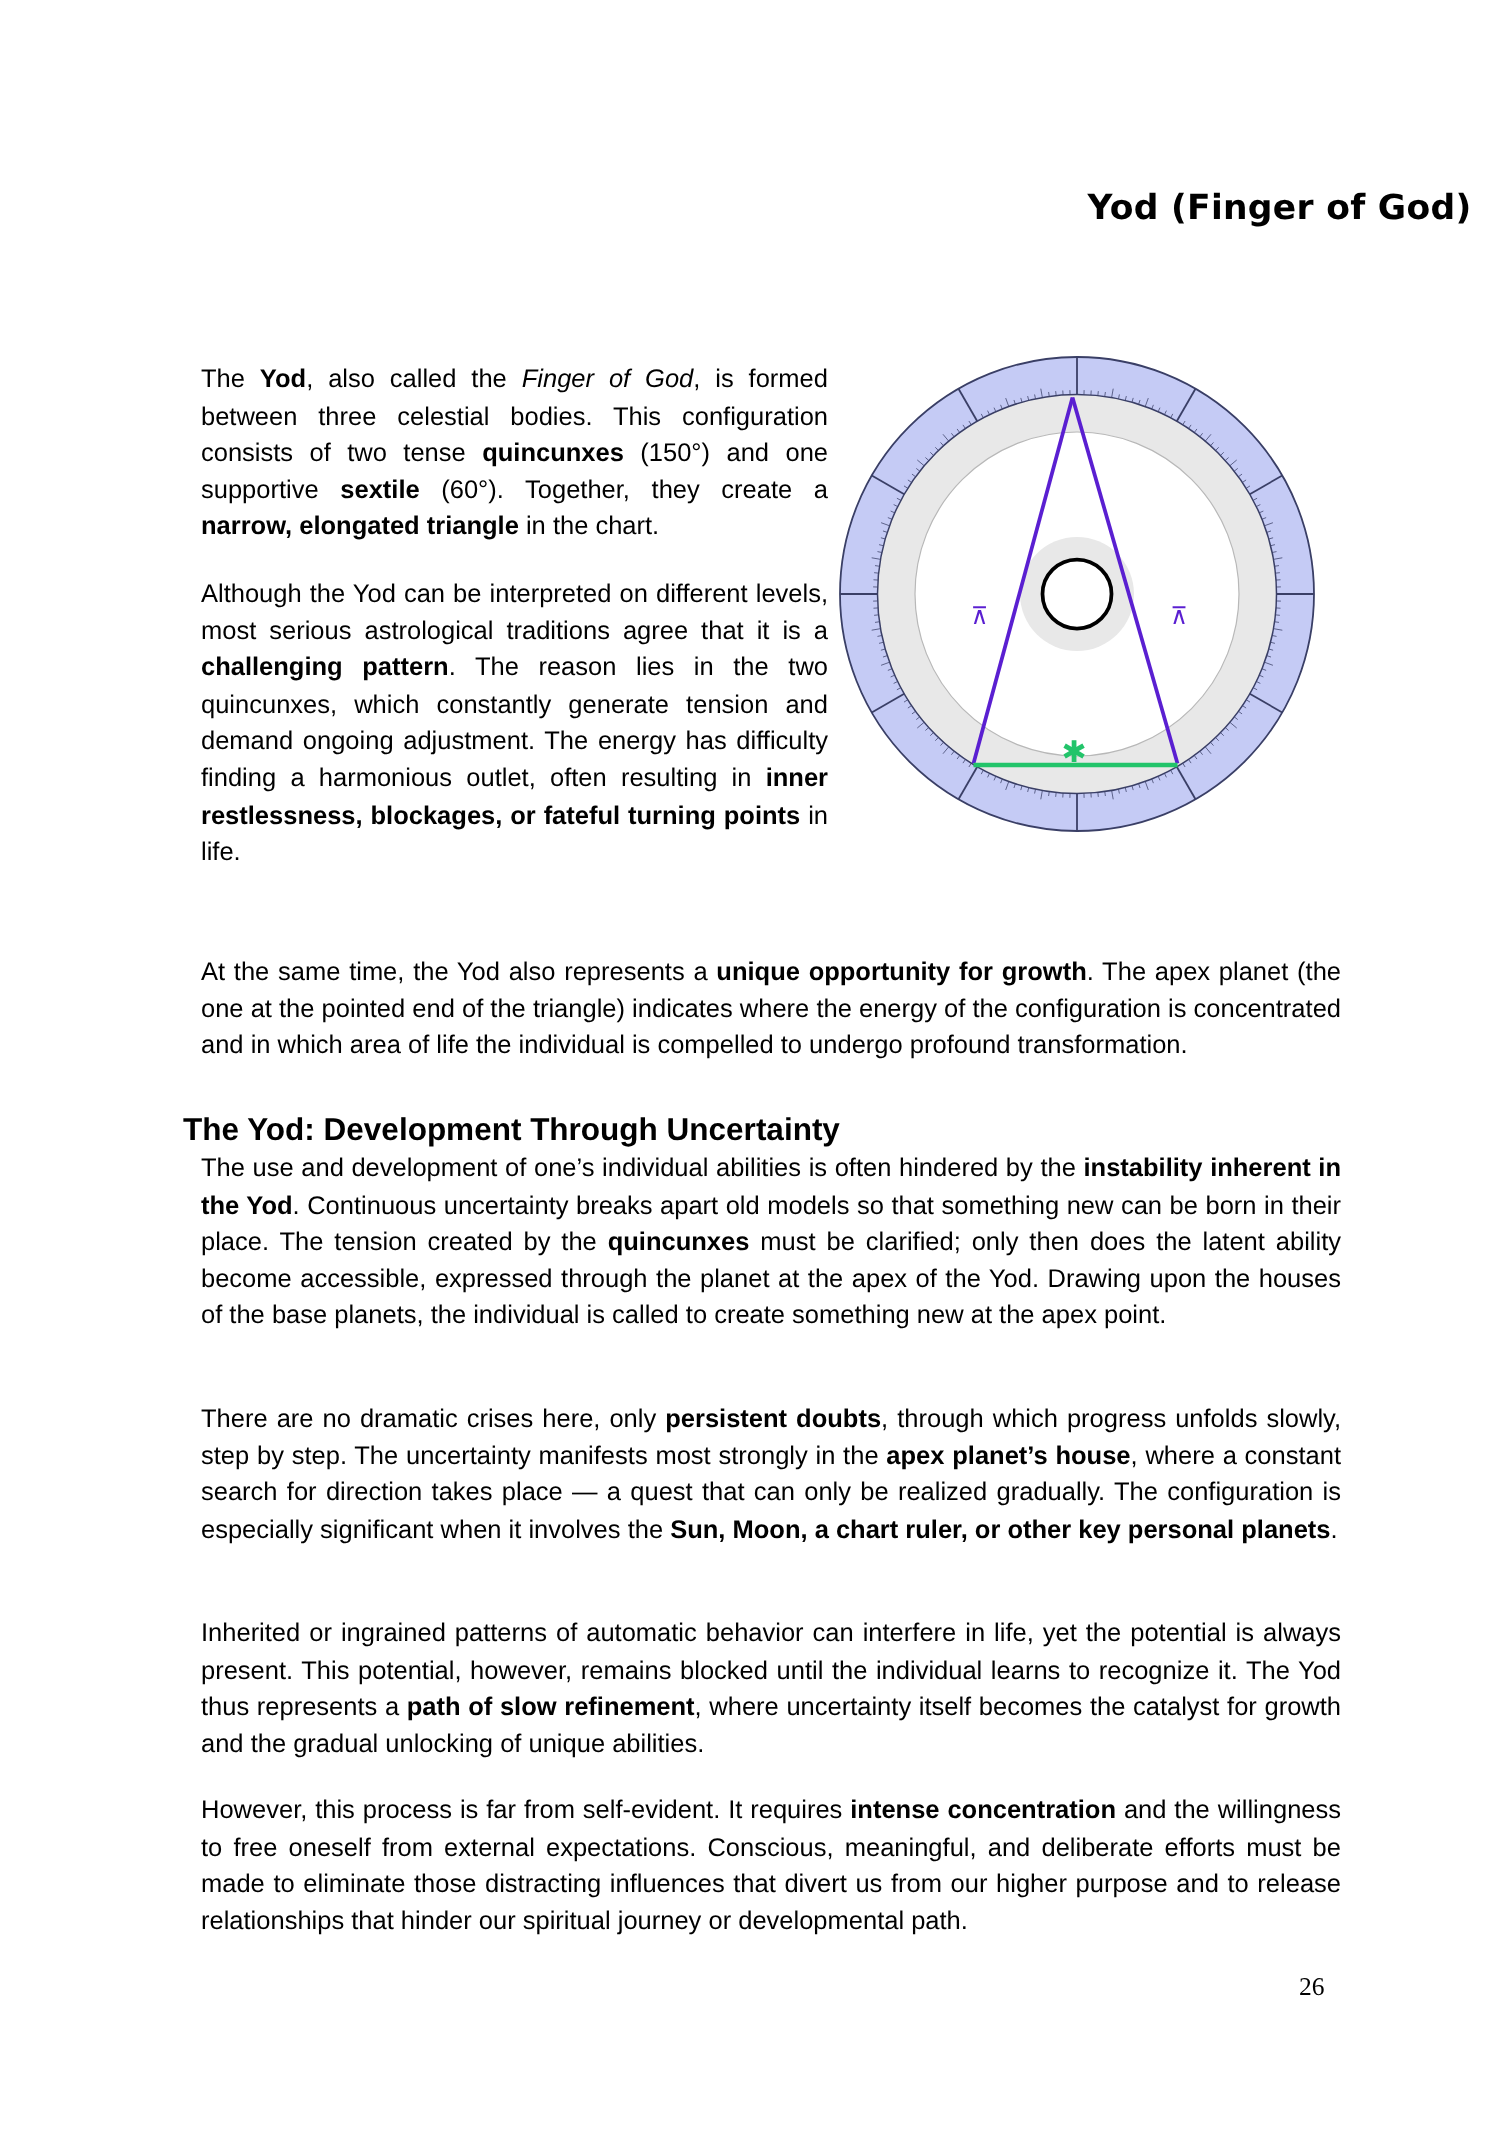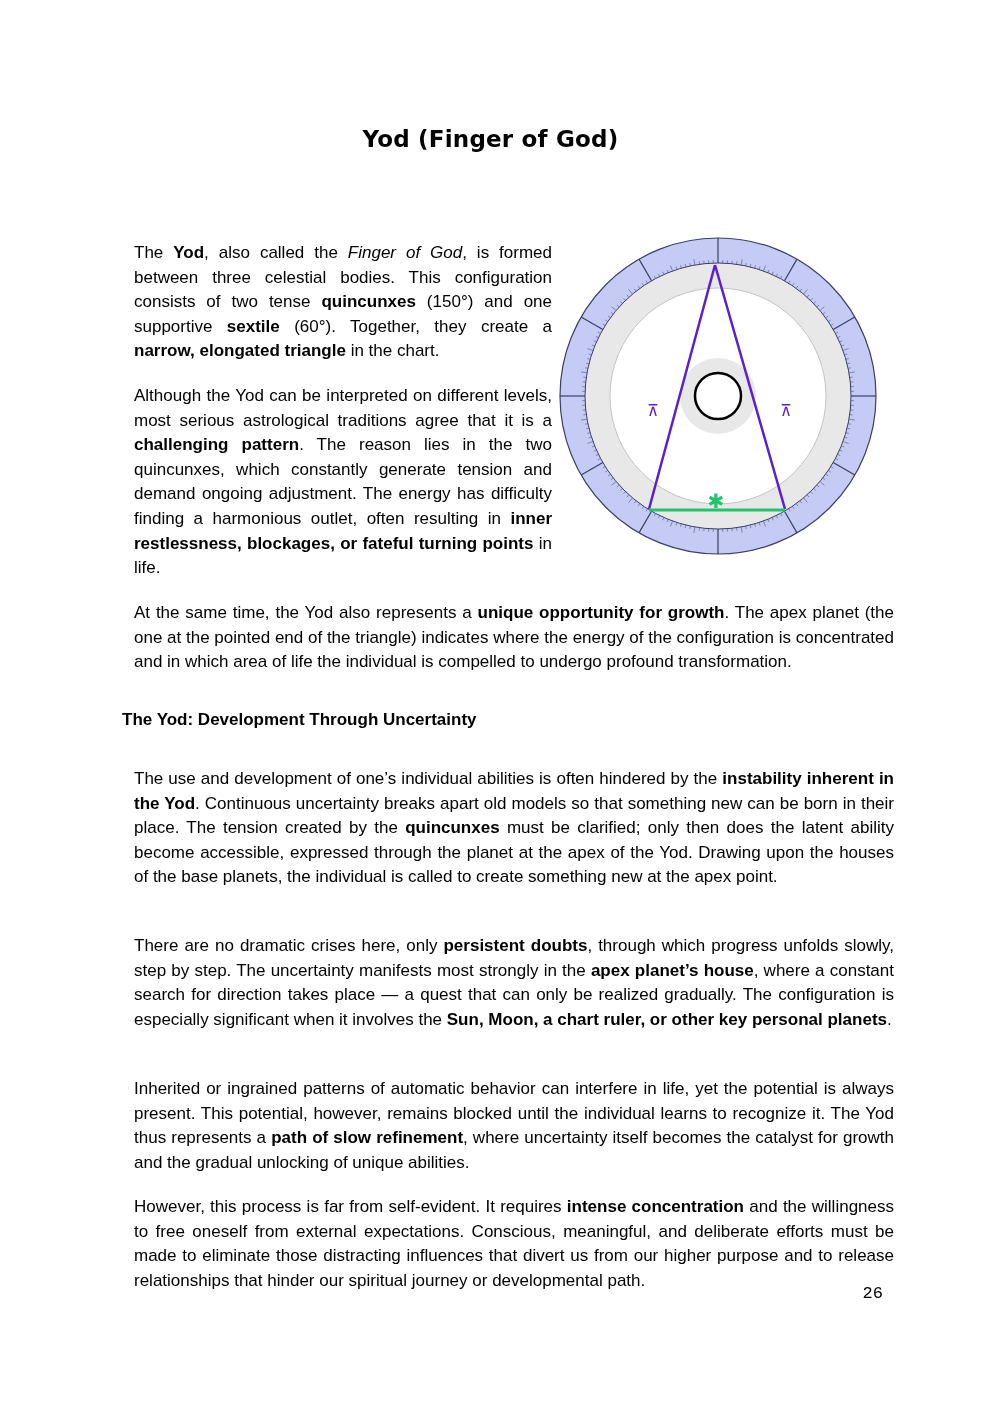--- a/index.html
+++ b/index.html
@@ -1,35 +1,35 @@
 <!DOCTYPE html>
 <html><head>
 <meta charset="utf-8">
 <style>
   html, body { margin: 0; padding: 0; background: #ffffff; }
   body { width: 1005px; height: 1420px; position: relative; overflow: hidden; color: #000; }
   .page-title {
-    position: absolute; left: 0; width: 981px; top: 126px; text-align: center;
+    position: absolute; left: 0; width: 981px; top: 126px; text-align: right;
     font-family: "DejaVu Sans", sans-serif; font-weight: bold; font-size: 23px; letter-spacing: 0.2px;
   }
   .para {
     position: absolute; left: 122px; width: 760px;
     font-family: "Liberation Sans", sans-serif; font-size: 17px; line-height: 24.6px;
     text-align: justify; margin: 12px;
   }
   .para.narrow { width: 418px; }
   .para b { font-weight: bold; }
   .para i { font-style: italic; }
   .sub {
-    position: absolute; left: 122px; top: 710px;
-    font-family: "Liberation Sans", sans-serif; font-size: 17px; font-weight: bold;
+    position: absolute; left: 122px; top: 742px;
+    font-family: "Liberation Sans", sans-serif; font-size: 21px; font-weight: bold;
   }
   .pagenum {
-    position: absolute; right: 122px; top: 1284px;
-    font-family: Liberation Mono, monospace; font-size: 17px;
+    position: absolute; right: 122px; top: 1315px;
+    font-family: Liberation Serif, serif; font-size: 17px;
   }
   .wheel { position: absolute; left: 553px; top: 226px; width: 330px; height: 330px; }
 </style>
 </head>
 <body>
 
 <div class="page-title">Yod (Finger of God)</div>
 
 <p class="para narrow" style="top:229px"><span>The </span><b>Yod</b><span>, also called the </span><i>Finger of God</i><span>, is formed between three celestial bodies. This configuration consists of two tense </span><b>quincunxes</b><span> (150°) and one supportive </span><b>sextile</b><span> (60°). Together, they create a </span><b>narrow, elongated triangle</b><span> in the chart.</span></p>
 <p class="para narrow" style="top:372px"><span>Although the Yod can be interpreted on different levels, most serious astrological traditions agree that it is a </span><b>challenging pattern</b><span>. The reason lies in the two quincunxes, which constantly generate tension and demand ongoing adjustment. The energy has difficulty finding a harmonious outlet, often resulting in </span><b>inner restlessness, blockages, or fateful turning points</b><span> in life.</span></p>
@@ -223,21 +223,21 @@
   <circle cx="165" cy="170" r="38" fill="#e8e8e8"></circle>
   <circle cx="165" cy="170" r="23" fill="#ffffff" stroke="#000" stroke-width="2.5"></circle>
   <line x1="162" y1="39" x2="96" y2="283" stroke="#5a1fd1" stroke-width="2.5"></line>
   <line x1="162" y1="39" x2="232" y2="283" stroke="#5a1fd1" stroke-width="2.5"></line>
   <line x1="96" y1="284" x2="232" y2="284" stroke="#22c46a" stroke-width="3"></line>
   <text x="100" y="190" fill="#5a1fd1" font-size="16" font-family="DejaVu Sans, sans-serif" text-anchor="middle">⊼</text>
   <text x="233" y="190" fill="#5a1fd1" font-size="16" font-family="DejaVu Sans, sans-serif" text-anchor="middle">⊼</text>
   <text x="163" y="282" fill="#22c46a" font-size="20" font-family="DejaVu Sans, sans-serif" text-anchor="middle">✱</text>
 </svg>
 
-<p class="para" style="top:589px"><span>At the same time, the Yod also represents a </span><b>unique opportunity for growth</b><span>. The apex planet (the one at the pointed end of the triangle) indicates where the energy of the configuration is concentrated and in which area of life the individual is compelled to undergo profound transformation.</span></p>
+<p class="para" style="top:624px"><span>At the same time, the Yod also represents a </span><b>unique opportunity for growth</b><span>. The apex planet (the one at the pointed end of the triangle) indicates where the energy of the configuration is concentrated and in which area of life the individual is compelled to undergo profound transformation.</span></p>
 
 <div class="sub">The Yod: Development Through Uncertainty</div>
 
 <p class="para" style="top:755px"><span>The use and development of one’s individual abilities is often hindered by the </span><b>instability inherent in the Yod</b><span>. Continuous uncertainty breaks apart old models so that something new can be born in their place. The tension created by the </span><b>quincunxes</b><span> must be clarified; only then does the latent ability become accessible, expressed through the planet at the apex of the Yod. Drawing upon the houses of the base planets, the individual is called to create something new at the apex point.</span></p>
 <p class="para" style="top:922px"><span>There are no dramatic crises here, only </span><b>persistent doubts</b><span>, through which progress unfolds slowly, step by step. The uncertainty manifests most strongly in the </span><b>apex planet’s house</b><span>, where a constant search for direction takes place — a quest that can only be realized gradually. The configuration is especially significant when it involves the </span><b>Sun, Moon, a chart ruler, or other key personal planets</b><span>.</span></p>
 <p class="para" style="top:1065px"><span>Inherited or ingrained patterns of automatic behavior can interfere in life, yet the potential is always present. This potential, however, remains blocked until the individual learns to recognize it. The Yod thus represents a </span><b>path of slow refinement</b><span>, where uncertainty itself becomes the catalyst for growth and the gradual unlocking of unique abilities.</span></p>
 <p class="para" style="top:1183px"><span>However, this process is far from self-evident. It requires </span><b>intense concentration</b><span> and the willingness to free oneself from external expectations. Conscious, meaningful, and deliberate efforts must be made to eliminate those distracting influences that divert us from our higher purpose and to release relationships that hinder our spiritual journey or developmental path.</span></p>
 
 <div class="pagenum">26</div>
 

